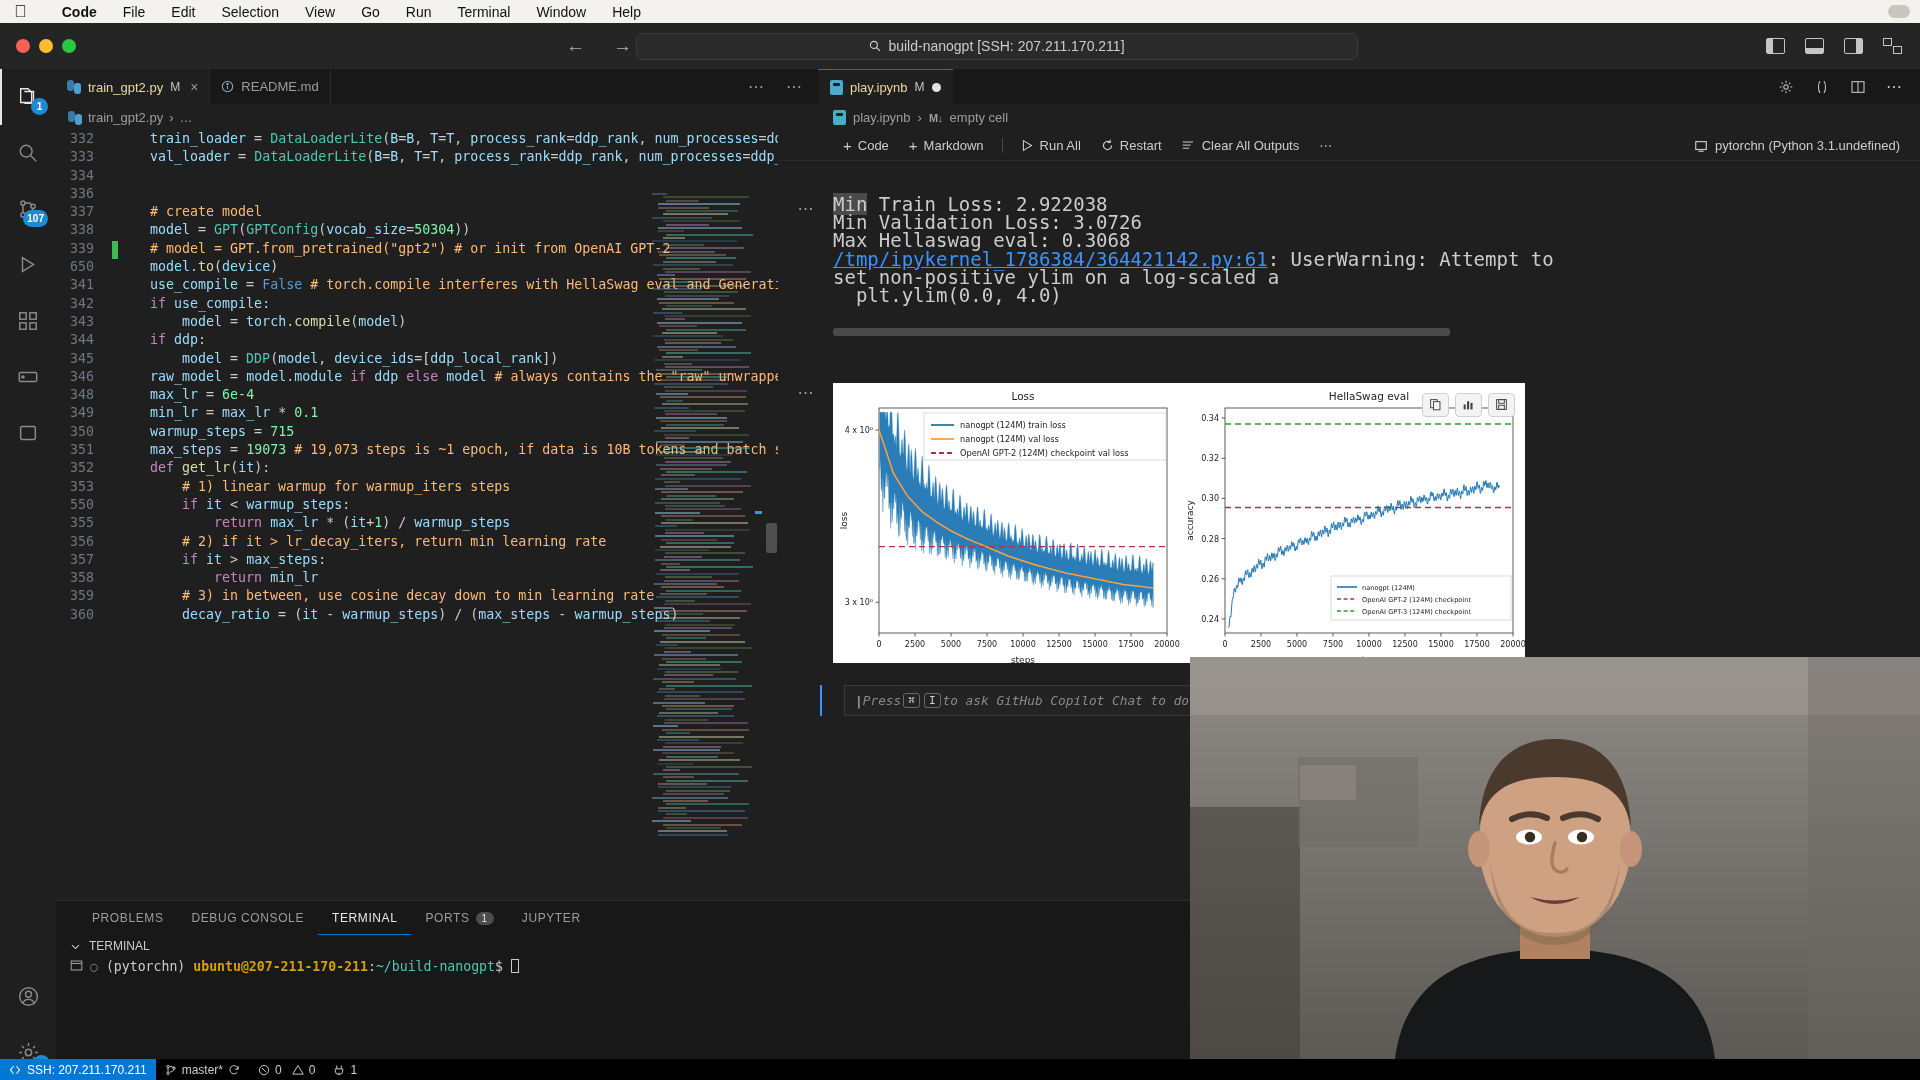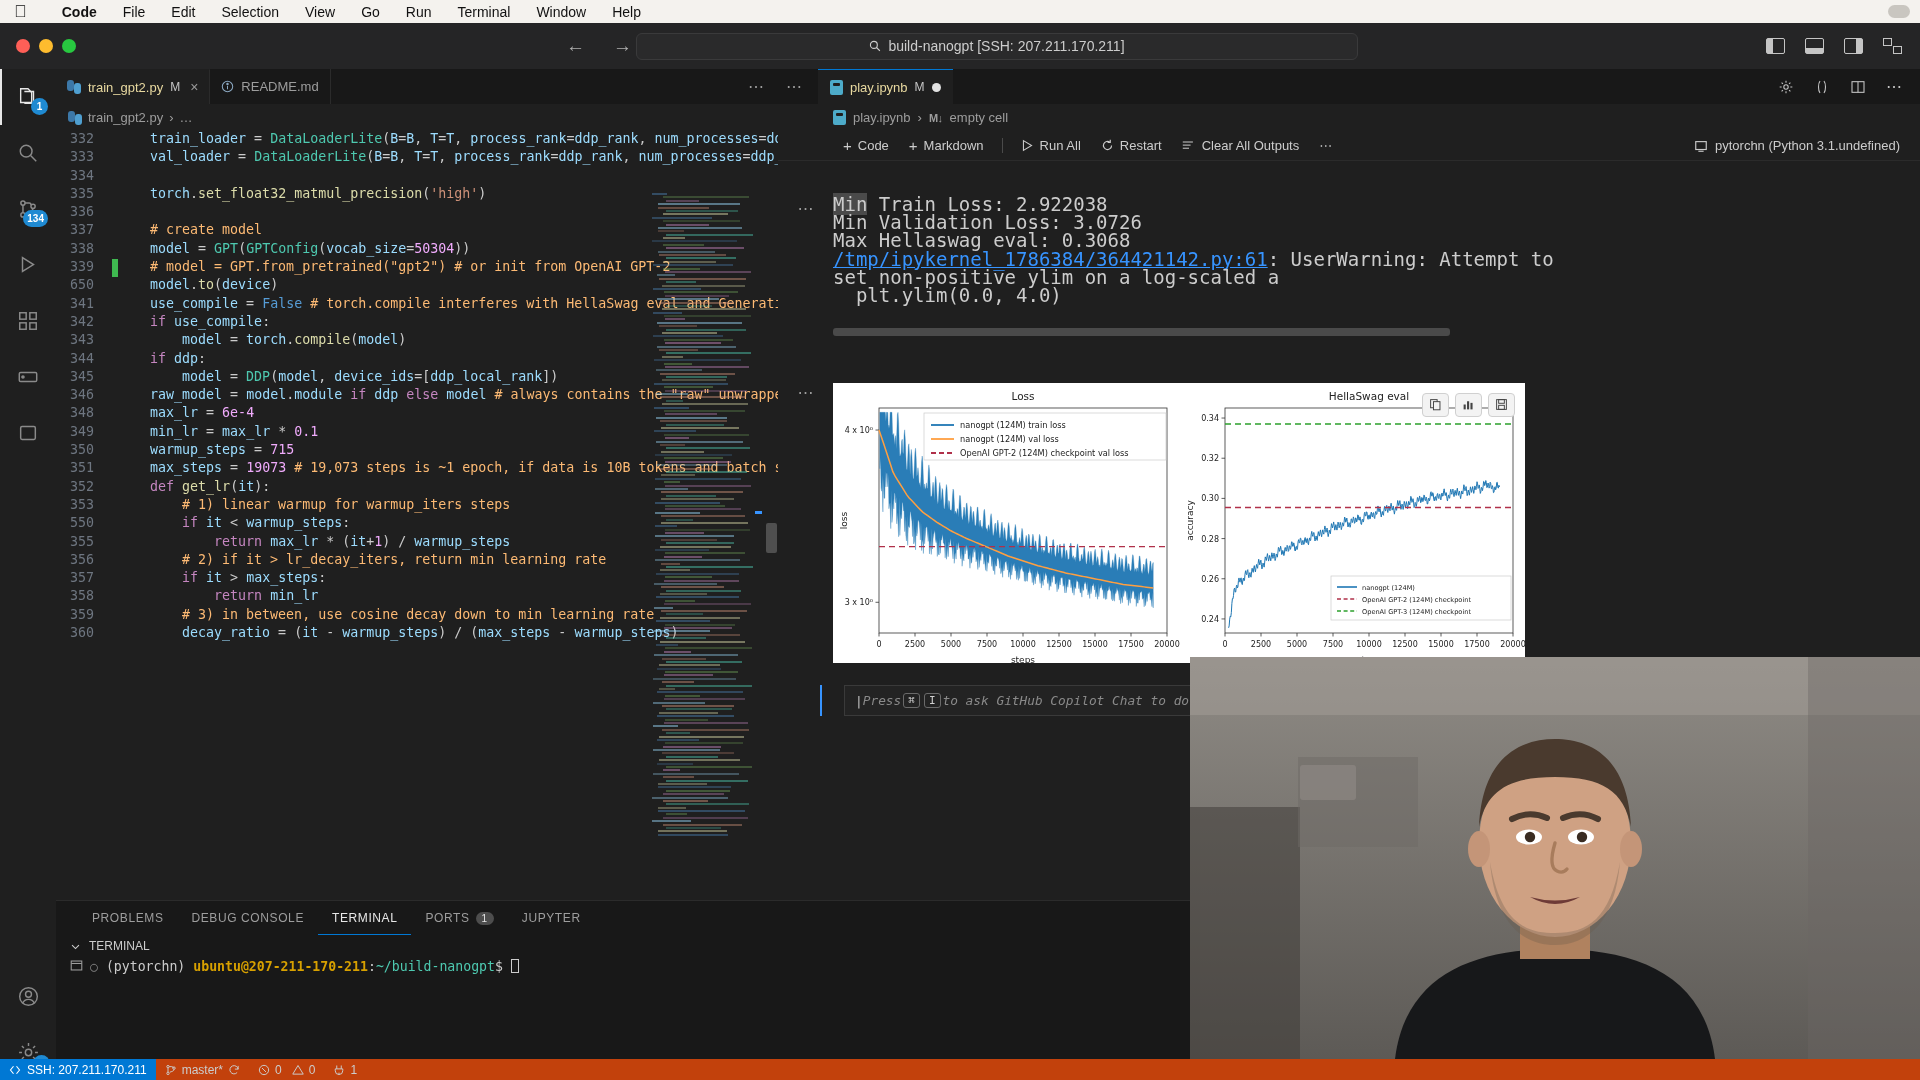--- a/index.html
+++ b/index.html
@@ -62,21 +62,21 @@
   .pyicon:after{right:0;bottom:0;background:#4f9fd0;}
   .breadcrumb { height:27px; display:flex; align-items:center; gap:6px; padding-left:12px;
                 font-size:13px; color:#9d9d9d; background:#1f1f1f;}
 
   #codearea { position:absolute; top:62px; left:0; right:0; bottom:0; overflow:hidden; background:#1f1f1f;}
   .codeline { display:flex; height:18.3px; font-family:"DejaVu Sans Mono", monospace; font-size:13.3px; white-space:pre; }
   .ln { width:56px; text-align:right; padding-right:18px; color:#6e7681; flex:none; }
   .ln.cur { color:#cccccc; }
   .gutmark { width:6px; flex:none; }
   .ctext { padding-left:0px; }
-  .k{color:#c586c0}.f{color:#dcdcaa}.s{color:#ce9178}.n{color:#f0abfc}.c{color:#fdba74}
+  .k{color:#c586c0}.f{color:#dcdcaa}.s{color:#ce9178}.n{color:#86efac}.c{color:#fdba74}
   .v{color:#9cdcfe}.t{color:#4ec9b0}.p{color:#cccccc}.b{color:#569cd6}
   #minimap { position:absolute; right:36px; top:62px; width:90px; bottom:0; opacity:.55; }
   .mmline { height:2px; margin-bottom:1.4px; }
   #scrollbar { position:absolute; right:0; top:62px; width:14px; bottom:0; }
   #scrollthumb { position:absolute; right:1px; top:330px; width:11px; height:30px; background:#4f4f4f; border-radius:2px;}
   #curmark { position:absolute; right:16px; top:380px; width:7px; height:3px; background:#3794ff; }
 
   
   #nbPane { position:absolute; left:778px; top:46px; right:0; bottom:180px; background:#1f1f1f; }
   #nbTabs { height:35px; display:flex; background:#181818; align-items:stretch; position:relative;}
@@ -132,21 +132,21 @@
   .pbadge { background:#4d4d4d; color:#e7e7e7; border-radius:9px; font-size:10px; padding:1px 6px;}
   #panelRight { position:absolute; right:14px; top:0; height:34px; display:flex; align-items:center; gap:18px; color:#c5c5c5; font-size:14px;}
   #termHeader { display:flex; align-items:center; gap:8px; padding:4px 0 0 14px; font-size:12px; color:#cccccc;}
   #termBody { display:flex; padding-left:14px; margin-top:6px; }
   .termIcon { width:20px; }
   #termLine { font-family:"DejaVu Sans Mono", monospace; font-size:13.2px; }
   .tenv{color:#cccccc}.tuser{color:#d7a000;font-weight:bold}.tpath{color:#4ec9b0}.tdollar{color:#cccccc}
   .cursorblk{display:inline-block;width:8px;height:14px;border:1px solid #cccccc;vertical-align:-2px;}
 
   
-  #status { position:absolute; left:0; right:0; bottom:0; height:21px; background:#c2410c;
+  #status { position:absolute; left:0; right:0; bottom:0; height:21px; background:#000000;
             display:flex; align-items:center; font-size:12px; color:#cccccc; }
   #remoteIndicator { background:#0078d4; color:#fff; height:21px; display:flex; align-items:center;
                      gap:6px; padding:0 9px; font-size:12px;}
   .sbitem { display:flex; align-items:center; gap:5px; padding:0 9px; height:21px;}
 
   
   #webcam { position:absolute; right:0; bottom:21px; width:730px; height:402px; overflow:hidden; background:#6d6a66;}
 </style>
 </head>
 <body>
@@ -209,21 +209,21 @@
           <line x1="14.8" y1="14.8" x2="21" y2="21"></line>
       </svg>
     </div>
     <div class="ab">
       <svg width="22" height="22" viewBox="0 0 24 24" fill="none" stroke="currentColor" stroke-width="1.6">
         <circle cx="6.5" cy="5.5" r="2.3"></circle>
           <circle cx="6.5" cy="18.5" r="2.3"></circle>
           <circle cx="17.5" cy="9" r="2.3"></circle>
         <path d="M6.5 7.8v8.4M8.8 5.5h4.5a2 2 0 012 2v0M17.5 11.3c0 3-3 3.6-5.2 4.2"></path>
       </svg>
-      <span class="badge">134</span>
+      <span class="badge">107</span>
     </div>
     <div class="ab">
       <svg width="22" height="22" viewBox="0 0 24 24" fill="none" stroke="currentColor" stroke-width="1.6">
         <polygon points="6,4 18,11.5 6,19" fill="none"></polygon>
           <circle cx="12" cy="12" r="0"></circle>
       </svg>
     </div>
     <div class="ab">
       <svg width="22" height="22" viewBox="0 0 24 24" fill="none" stroke="currentColor" stroke-width="1.6">
         <rect x="3" y="3" width="7" height="7"></rect>
@@ -285,21 +285,20 @@
       <span>train_gpt2.py</span>
       <span>›</span>
       <span>…</span>
     </div>
 
     <div id="codearea">
       <div id="codelines">
           <div class="codeline"><span class="ln">332</span><span class="gutmark"></span><span class="ctext"><span class="p">    </span><span class="v">train_loader</span><span class="p"> = </span><span class="t">DataLoaderLite</span><span class="p">(</span><span class="v">B</span><span class="p">=</span><span class="v">B</span><span class="p">, </span><span class="v">T</span><span class="p">=</span><span class="v">T</span><span class="p">, </span><span class="v">process_rank</span><span class="p">=</span><span class="v">ddp_rank</span><span class="p">, </span><span class="v">num_processes</span><span class="p">=</span><span class="v">ddp_</span></span></div>
           <div class="codeline"><span class="ln">333</span><span class="gutmark"></span><span class="ctext"><span class="p">    </span><span class="v">val_loader</span><span class="p"> = </span><span class="t">DataLoaderLite</span><span class="p">(</span><span class="v">B</span><span class="p">=</span><span class="v">B</span><span class="p">, </span><span class="v">T</span><span class="p">=</span><span class="v">T</span><span class="p">, </span><span class="v">process_rank</span><span class="p">=</span><span class="v">ddp_rank</span><span class="p">, </span><span class="v">num_processes</span><span class="p">=</span><span class="v">ddp_wo</span></span></div>
           <div class="codeline"><span class="ln">334</span><span class="gutmark"></span><span class="ctext"></span></div>
-          <div class="codeline"><span class="ln">335</span><span class="gutmark"></span><span class="ctext"><span class="p">    </span><span class="v">torch</span><span class="p">.</span><span class="f">set_float32_matmul_precision</span><span class="p">(</span><span class="s">'high'</span><span class="p">)</span></span></div>
           <div class="codeline"><span class="ln">336</span><span class="gutmark"></span><span class="ctext"></span></div>
           <div class="codeline"><span class="ln">337</span><span class="gutmark"></span><span class="ctext"><span class="p">    </span><span class="c"># create model</span></span></div>
           <div class="codeline"><span class="ln">338</span><span class="gutmark"></span><span class="ctext"><span class="p">    </span><span class="v">model</span><span class="p"> = </span><span class="t">GPT</span><span class="p">(</span><span class="t">GPTConfig</span><span class="p">(</span><span class="v">vocab_size</span><span class="p">=</span><span class="n">50304</span><span class="p">))</span></span></div>
           <div class="codeline"><span class="ln">339</span><span class="gutmark" style="background: rgb(63, 185, 80);"></span><span class="ctext"><span class="p">    </span><span class="c"># model = GPT.from_pretrained("gpt2") # or init from OpenAI GPT-2</span></span></div>
           <div class="codeline"><span class="ln">650</span><span class="gutmark"></span><span class="ctext"><span class="p">    </span><span class="v">model</span><span class="p">.</span><span class="f">to</span><span class="p">(</span><span class="v">device</span><span class="p">)</span></span></div>
           <div class="codeline"><span class="ln">341</span><span class="gutmark"></span><span class="ctext"><span class="p">    </span><span class="v">use_compile</span><span class="p"> = </span><span class="b">False</span><span class="p"> </span><span class="c"># torch.compile interferes with HellaSwag eval and Generation</span></span></div>
           <div class="codeline"><span class="ln">342</span><span class="gutmark"></span><span class="ctext"><span class="p">    </span><span class="k">if</span><span class="p"> </span><span class="v">use_compile</span><span class="p">:</span></span></div>
           <div class="codeline"><span class="ln">343</span><span class="gutmark"></span><span class="ctext"><span class="p">        </span><span class="v">model</span><span class="p"> = </span><span class="v">torch</span><span class="p">.</span><span class="f">compile</span><span class="p">(</span><span class="v">model</span><span class="p">)</span></span></div>
           <div class="codeline"><span class="ln">344</span><span class="gutmark"></span><span class="ctext"><span class="p">    </span><span class="k">if</span><span class="p"> </span><span class="v">ddp</span><span class="p">:</span></span></div>
           <div class="codeline"><span class="ln">345</span><span class="gutmark"></span><span class="ctext"><span class="p">        </span><span class="v">model</span><span class="p"> = </span><span class="t">DDP</span><span class="p">(</span><span class="v">model</span><span class="p">, </span><span class="v">device_ids</span><span class="p">=[</span><span class="v">ddp_local_rank</span><span class="p">])</span></span></div>

